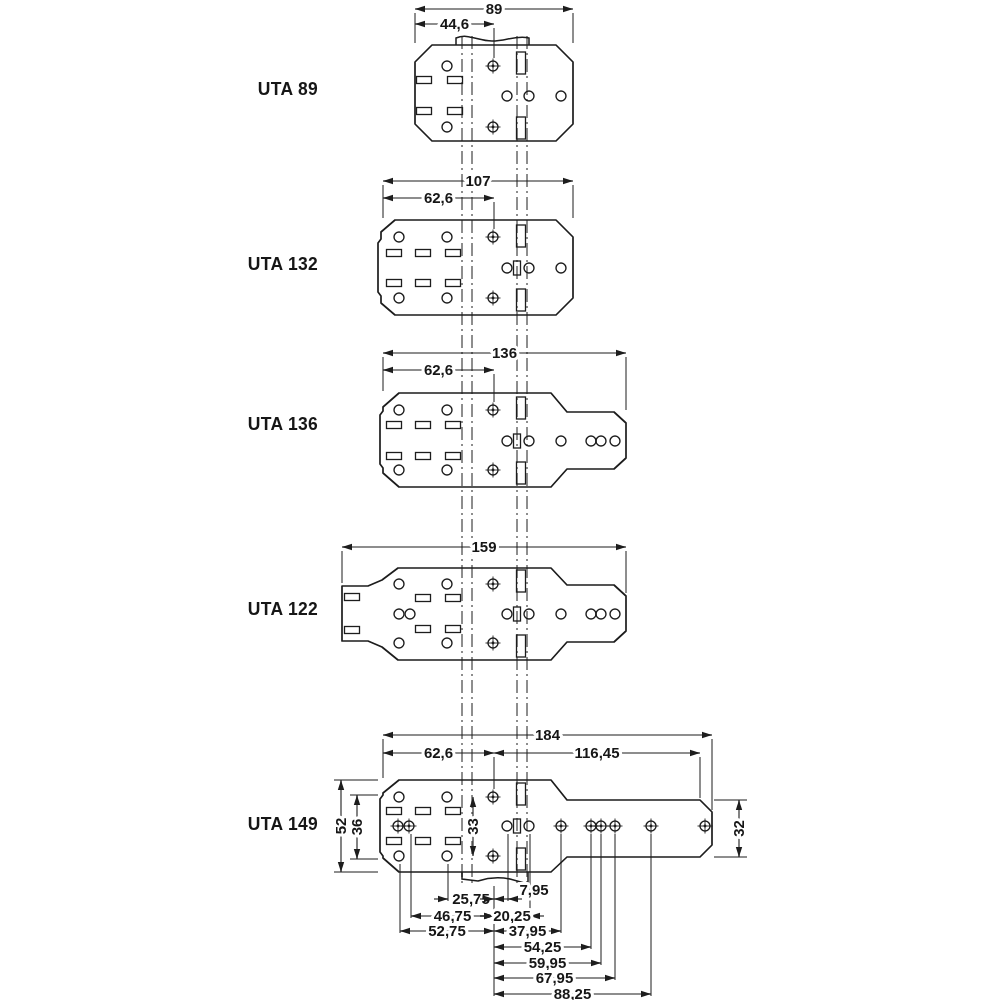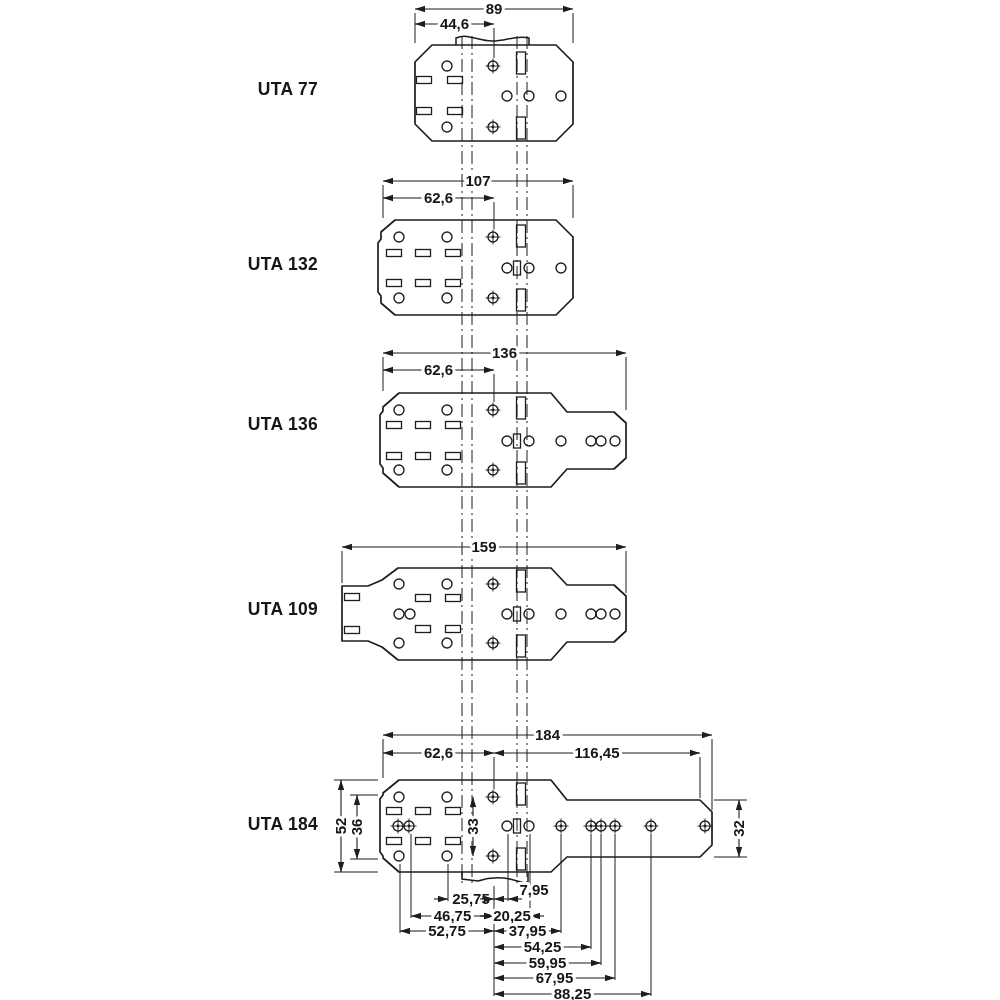--- a/index.html
+++ b/index.html
@@ -386,18 +386,18 @@
           <text x="473" y="826.5" text-anchor="middle" dy="5" class="dim" transform="rotate(-90 473 826.5)">33</text>
         </g>
         <g>
           <line x1="739" y1="800" x2="739" y2="857" stroke="#1d1d1d" stroke-width="1.1"></line>
           <polygon points="739,800 735.8,810 742.2,810" fill="#1d1d1d"></polygon>
           <polygon points="739,857 735.8,847 742.2,847" fill="#1d1d1d"></polygon>
           <text x="739" y="828.5" text-anchor="middle" dy="5" class="dim" transform="rotate(-90 739 828.5)">32</text>
         </g>
       </g>
     </svg>
-  <div class="uta-label" style="top:79px">UTA 77</div>
+  <div class="uta-label" style="top:79px">UTA 89</div>
   <div class="uta-label" style="top:254px">UTA 132</div>
   <div class="uta-label" style="top:414px">UTA 136</div>
-  <div class="uta-label" style="top:599px">UTA 109</div>
-  <div class="uta-label" style="top:814px">UTA 184</div>
+  <div class="uta-label" style="top:599px">UTA 122</div>
+  <div class="uta-label" style="top:814px">UTA 149</div>
 </div>
 
 </body></html>

